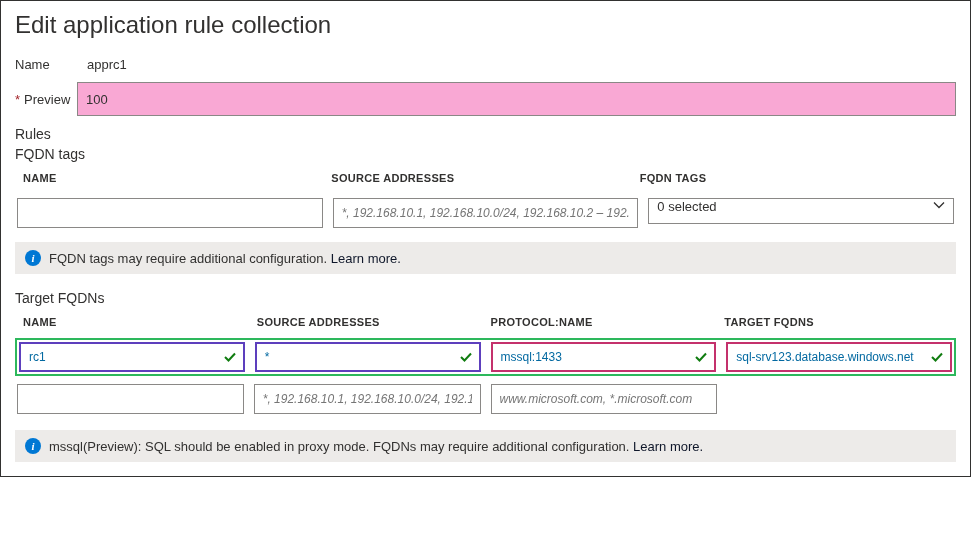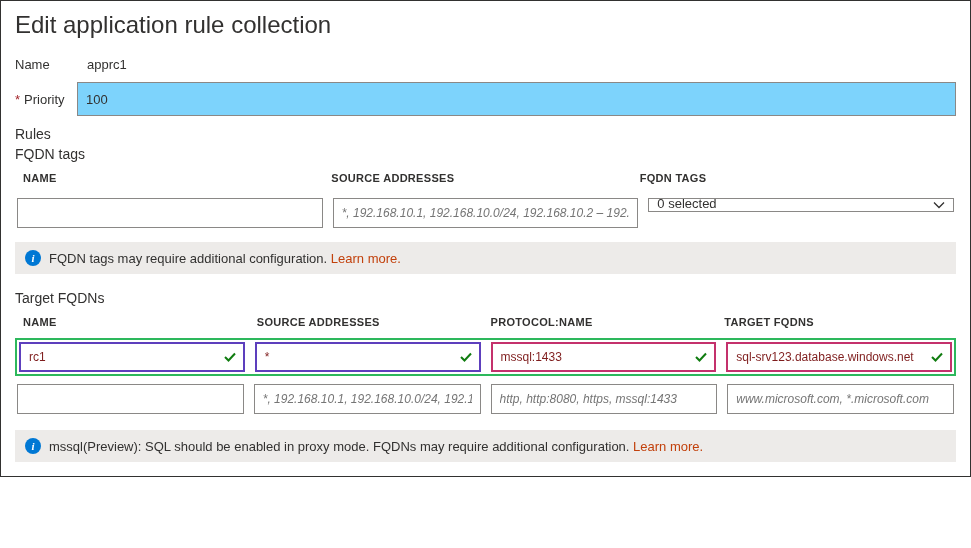--- a/index.html
+++ b/index.html
@@ -2,35 +2,35 @@
 <html><head>
 <meta charset="utf-8">
 <style>
 * { box-sizing: border-box; margin: 0; padding: 0; }
 body { font-family: "Segoe UI", Arial, sans-serif; font-size: 13px; color: #323130; background: #fff; width: 971px; }
 .panel { border: 1px solid #323130; padding: 0 14px 14px 14px; }
 .page-title { font-size: 24px; font-weight: 400; padding: 10px 0 18px 0; }
 .form-row { display: flex; align-items: center; margin-bottom: 10px; }
 .form-label { width: 62px; font-size: 13px; color: #323130; }
 .required { color: #a4262c; margin-right: 4px; }
-.text-input { flex: 1; height: 28px; border: 1px solid #8a8886; padding: 16px 8px; font-size: 13px; color: #323130; background: #7dd3fc; font-family: inherit; }
+.text-input { flex: 1; height: 28px; border: 1px solid #8a8886; padding: 16px 8px; font-size: 13px; color: #323130; background: #f9a8d4; font-family: inherit; }
 .name-value { padding-left: 10px; font-size: 13px; }
 .section-label { font-size: 14px; margin: 8px 0 4px 0; }
 .subsection-label { font-size: 14px; margin-bottom: 10px; }
 .tbl { width: 100%; }
 .th-row { display: grid; grid-template-columns: 1fr 1fr 1fr; padding: 0 8px 10px 8px; margin-bottom: 4px; }
 .th { font-size: 11px; font-weight: 600; letter-spacing: 0.3px; }
 .td-row { display: grid; grid-template-columns: 1fr 1fr 1fr; gap: 10px; padding: 0 2px; }
 .cell-input { width: 100%; height: 30px; border: 1px solid #8a8886; padding: 0 8px; font-size: 12px; font-style: italic; color: #605e5c; font-family: inherit; }
-.cell-input.normal { font-style: normal; color: #7f1d1d; }
-.select-wrap { position: relative; display: flex; align-items: flex-end; border: 1px solid #8a8886; height: 14px; padding: 0 8px; cursor: pointer; background: #fff; }
+.cell-input.normal { font-style: normal; color: #0369a1; }
+.select-wrap { position: relative; display: flex; align-items: flex-start; border: 1px solid #8a8886; height: 26px; padding: 0 8px; cursor: pointer; background: #fff; }
 .select-wrap .chev { position: absolute; right: 8px; }
 .info-bar { display: flex; align-items: center; gap: 8px; background: #edebe9; padding: 8px 10px; margin-top: 14px; font-size: 13px; }
 .info-icon { width: 16px; height: 16px; border-radius: 50%; background: #0078d4; color: #fff; display: flex; align-items: center; justify-content: center; font-size: 11px; font-weight: 700; font-style: italic; font-family: Georgia, serif; flex-shrink: 0; }
-.link { color: #c2410c; cursor: pointer; }
+.link { color: #0f172a; cursor: pointer; }
 .tfq-th-row { display: grid; grid-template-columns: 1fr 1fr 1fr 1fr; padding: 0 8px 10px 8px; gap: 10px; }
 .tfq-row { display: grid; grid-template-columns: 1fr 1fr 1fr 1fr; gap: 10px; padding: 2px; }
 .highlight-wrap { border: 2px solid #2db85c; padding: 2px; }
 .validated { position: relative; }
 .validated input { border: 2px solid #5d3fbd; padding-right: 26px; }
 .validated.magenta input { border: 2px solid #c4316c; }
 .check { position: absolute; right: 8px; top: 50%; transform: translateY(-50%); color: #107c10; pointer-events: none; }
 .spacer-top { margin-top: 16px; }
 svg { display: block; }
 </style>
@@ -40,21 +40,21 @@
 <div class="panel">
 
   <div class="page-title">Edit application rule collection</div>
 
   <div class="form-row">
     <div class="form-label">Name</div>
     <div class="name-value">apprc1</div>
   </div>
 
   <div class="form-row">
-    <div class="form-label"><span class="required">*</span><span>Priority</span></div>
+    <div class="form-label"><span class="required">*</span><span>Preview</span></div>
     <input class="text-input" value="100" style="">
   </div>
 
 
   <div class="section-label">Rules</div>
   <div class="subsection-label">FQDN tags</div>
 
   <div class="tbl">
     <div class="th-row">
       <div class="th">NAME</div>
@@ -126,21 +126,20 @@
                 <path d="M2 7 L5.5 10.5 L12 3.5" stroke="#107c10" stroke-width="2" fill="none"></path>
               </svg>
             </span>
         </div>
       </div>
     </div>
 
     <div class="tfq-row" style="margin-top:6px;">
       <input class="cell-input normal" value="" style="">
       <input class="cell-input" placeholder="*, 192.168.10.1, 192.168.10.0/24, 192.16…" style="">
-      <input class="cell-input" placeholder="http, http:8080, https, mssql:1433" style="">
       <input class="cell-input" placeholder="www.microsoft.com, *.microsoft.com" style="">
     </div>
   </div>
 
   <div class="info-bar">
     <div class="info-icon">i</div>
     <div>
       <span>mssql(Preview): SQL should be enabled in proxy mode. FQDNs may require additional configuration.</span>
       <span class="link">Learn more.</span>
     </div>

